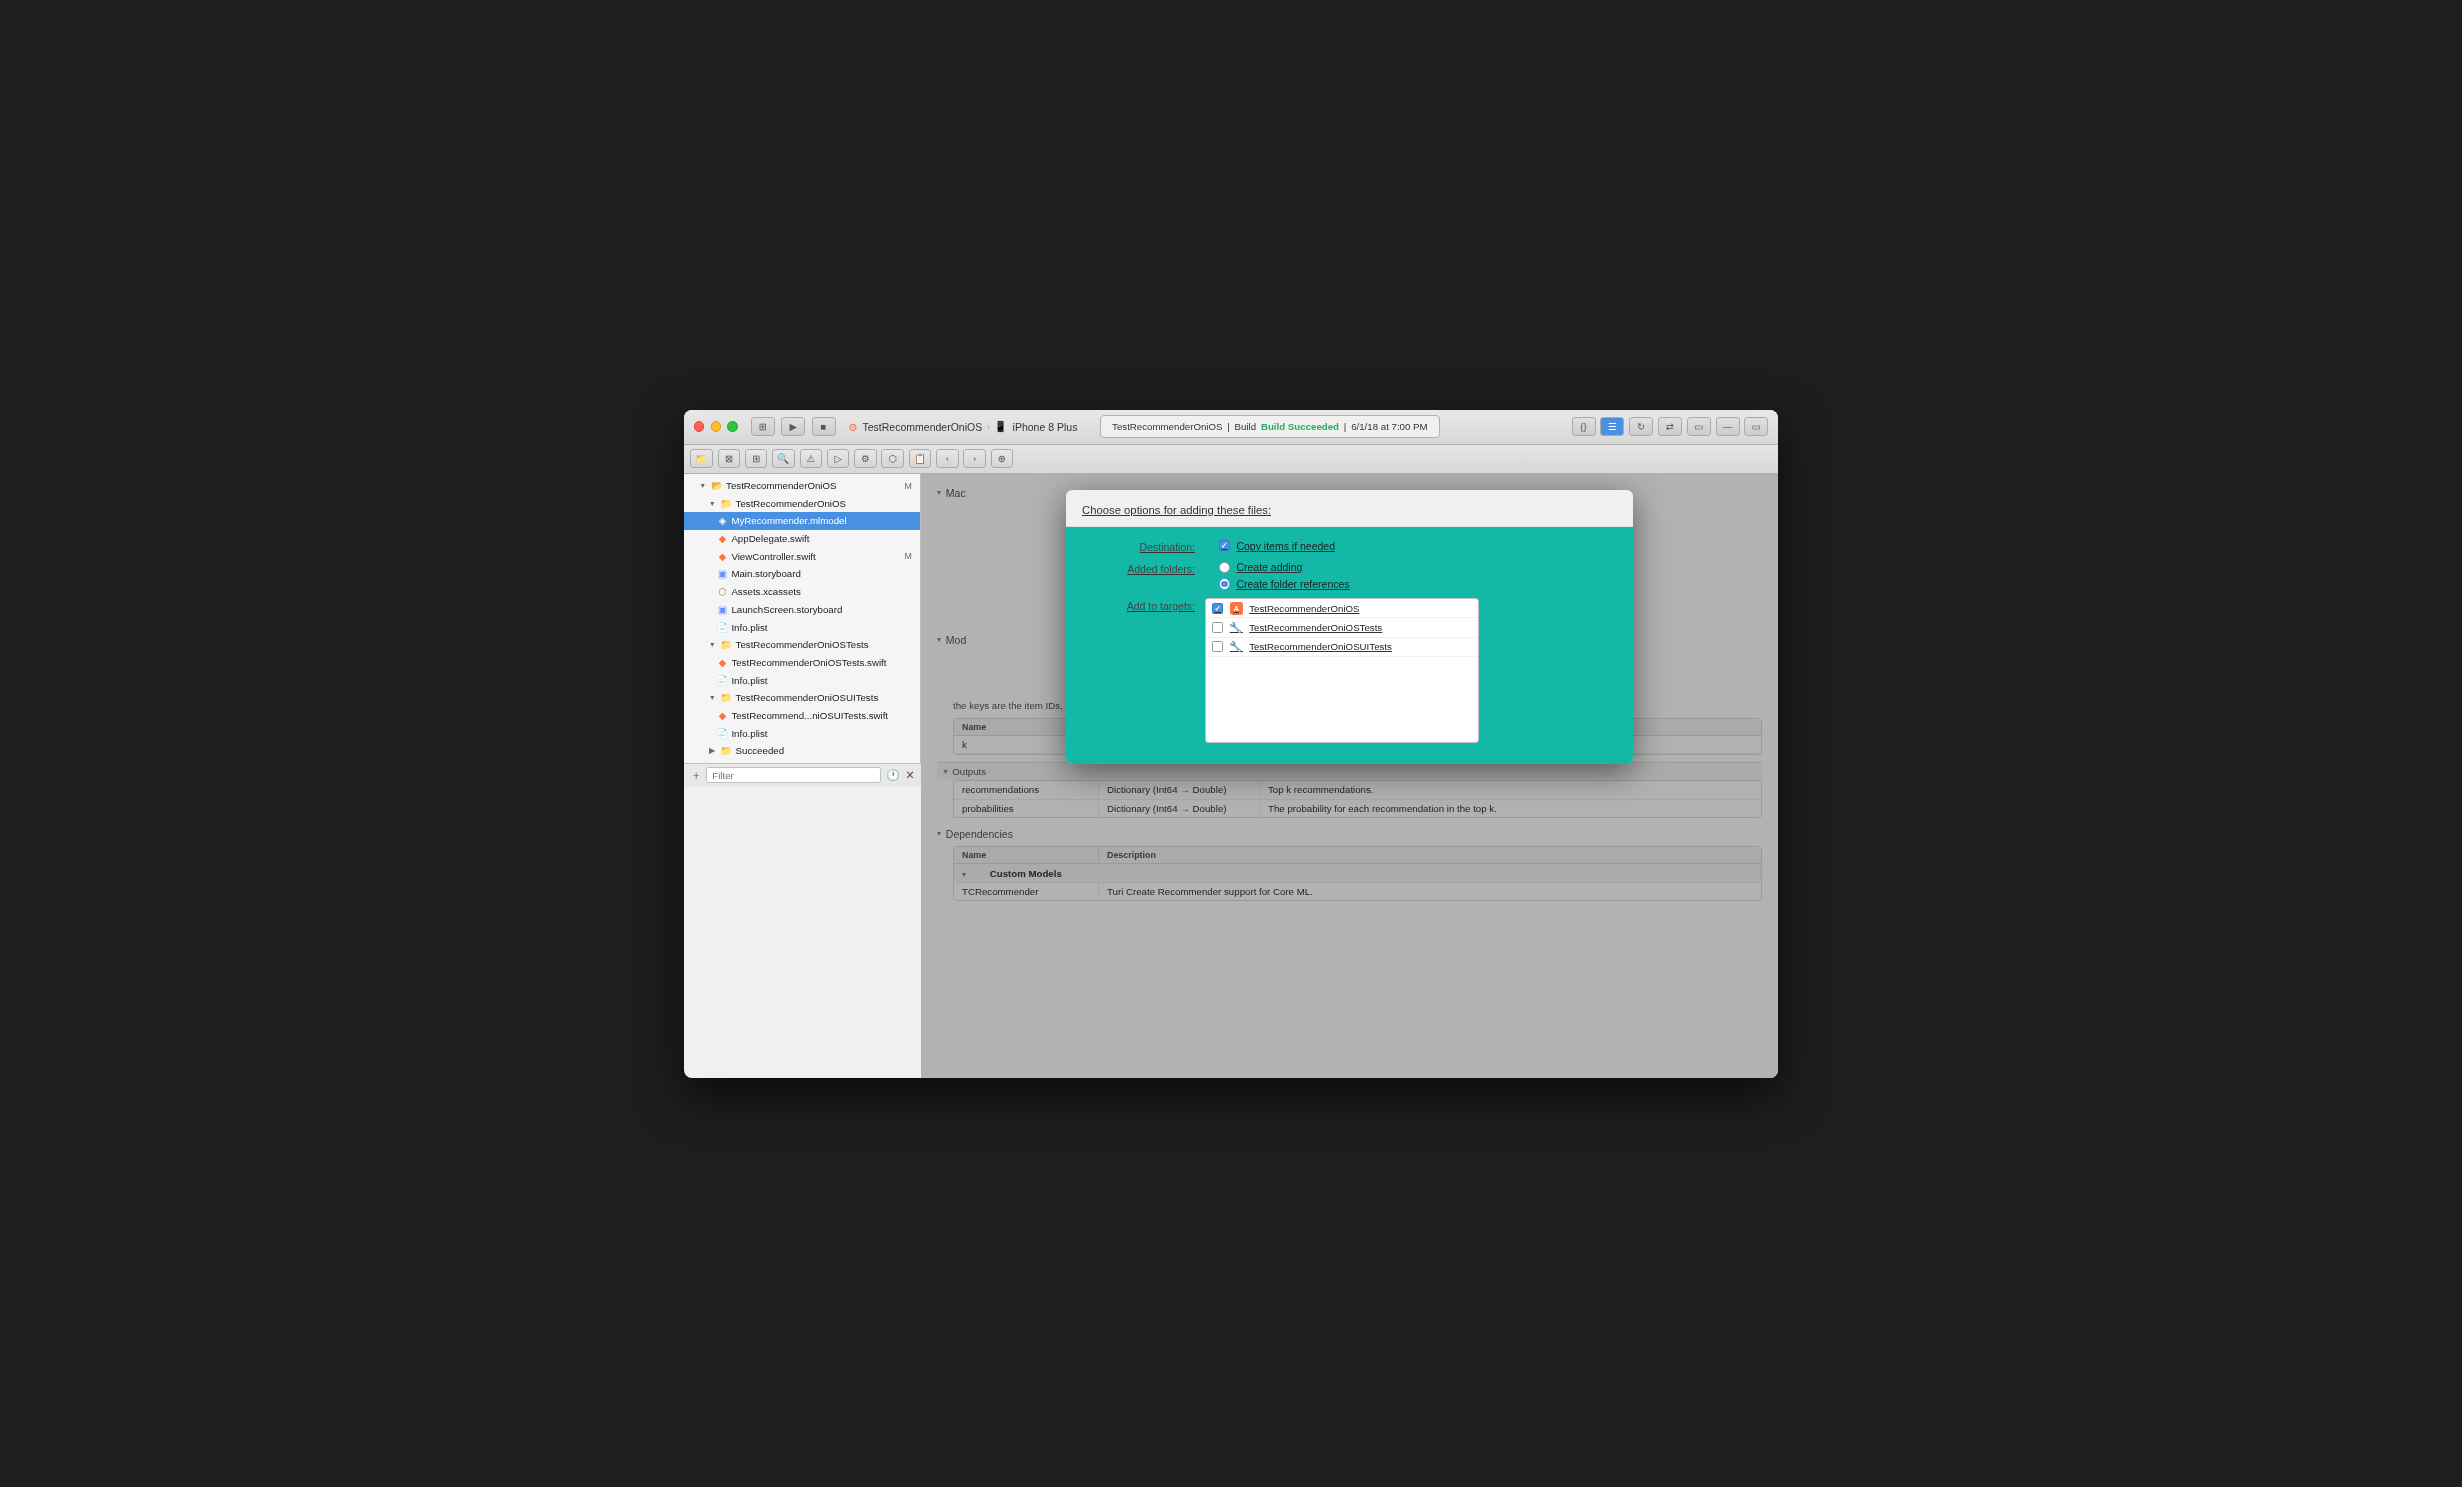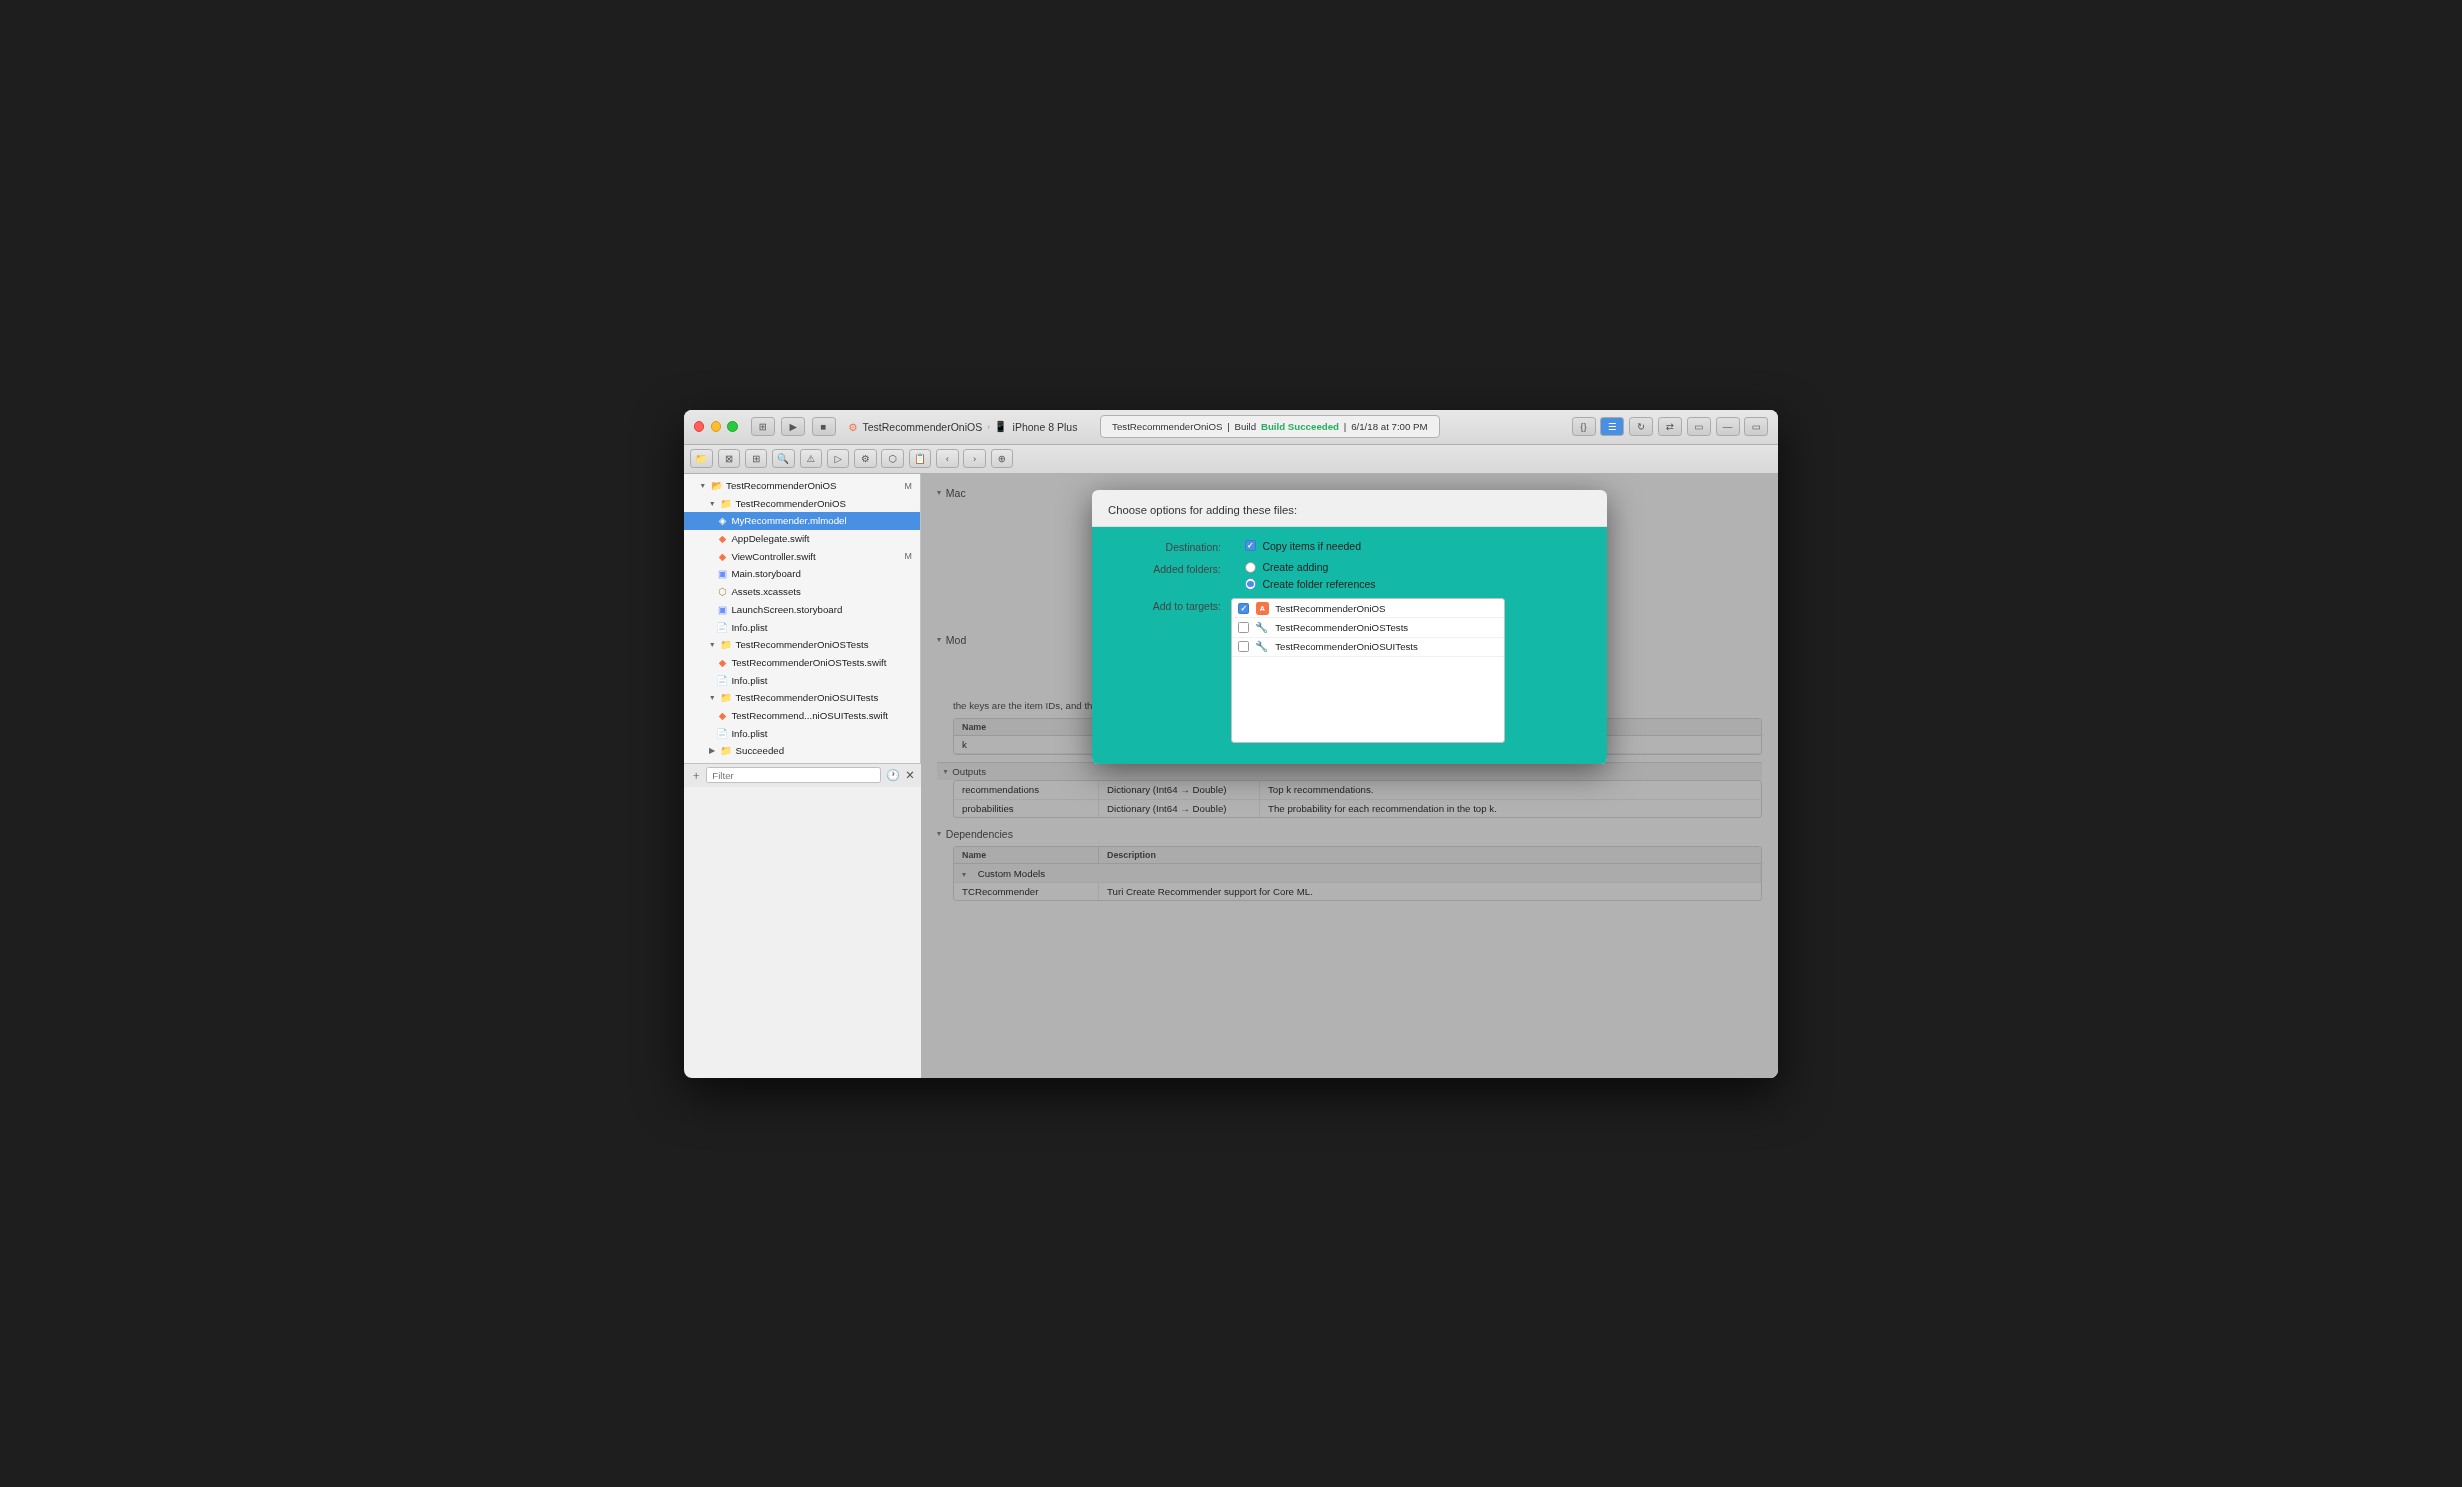--- a/index.html
+++ b/index.html
@@ -215,25 +215,26 @@
       position: absolute;
       top: 0; left: 0; right: 0; bottom: 0;
       background: rgba(0,0,0,0.3);
       display: flex;
       align-items: flex-start;
       justify-content: center;
       padding-top: 16px;
       z-index: 100;
     }
     .modal {
-      width: 515px;
+      width: 567px;
       background: #f0f0f0;
       border-radius: 6.4px;
       box-shadow: 0 8px 32px rgba(0,0,0,0.5);
       overflow: hidden;
+      text-decoration: underline;
     }
     .modal-header {
       padding: 14.5px 16px 9.7px;
       border-bottom: 0.8px solid #ddd;
     }
     .modal-title {
       font-size: 11.3px;
       font-weight: 500;
       color: #333;
     }
@@ -632,21 +633,21 @@
         <div style="margin-left: 16px; margin-top: 6.4px;">
           <div style="display:grid; grid-template-columns: 145px 1fr; border: 0.8px solid #ddd; border-radius: 3.2px; overflow: hidden;">
             <div style="padding: 3.2px 8px; background:#f5f5f5; font-size:8.9px; font-weight:600; color:#555; border-right:0.8px solid #ddd; border-bottom:0.8px solid #ddd;">
               <span>Name</span>
             </div>
             <div style="padding: 3.2px 8px; background:#f5f5f5; font-size:8.9px; font-weight:600; color:#555; border-bottom:0.8px solid #ddd;">
               <span>Description</span>
             </div>
             <div style="padding: 3.2px 8px; font-size:9.7px; background:#f5f5f5; border-right:0.8px solid #eee; border-bottom:0.8px solid #eee; grid-column:1/-1;">
               <span class="section-triangle">▾</span>
-              <span style="margin-left:9px;">Custom Models</span>
+              <span style="margin-left:21px;font-weight:bold;">Custom Models</span>
             </div>
             <div style="padding: 3.2px 8px; font-size:9.7px; border-right:0.8px solid #eee;">
               <span>TCRecommender</span>
             </div>
             <div style="padding: 3.2px 8px; font-size:9.7px;">
               <span>Turi Create Recommender support for Core ML.</span>
             </div>
           </div>
         </div>
       </div>

